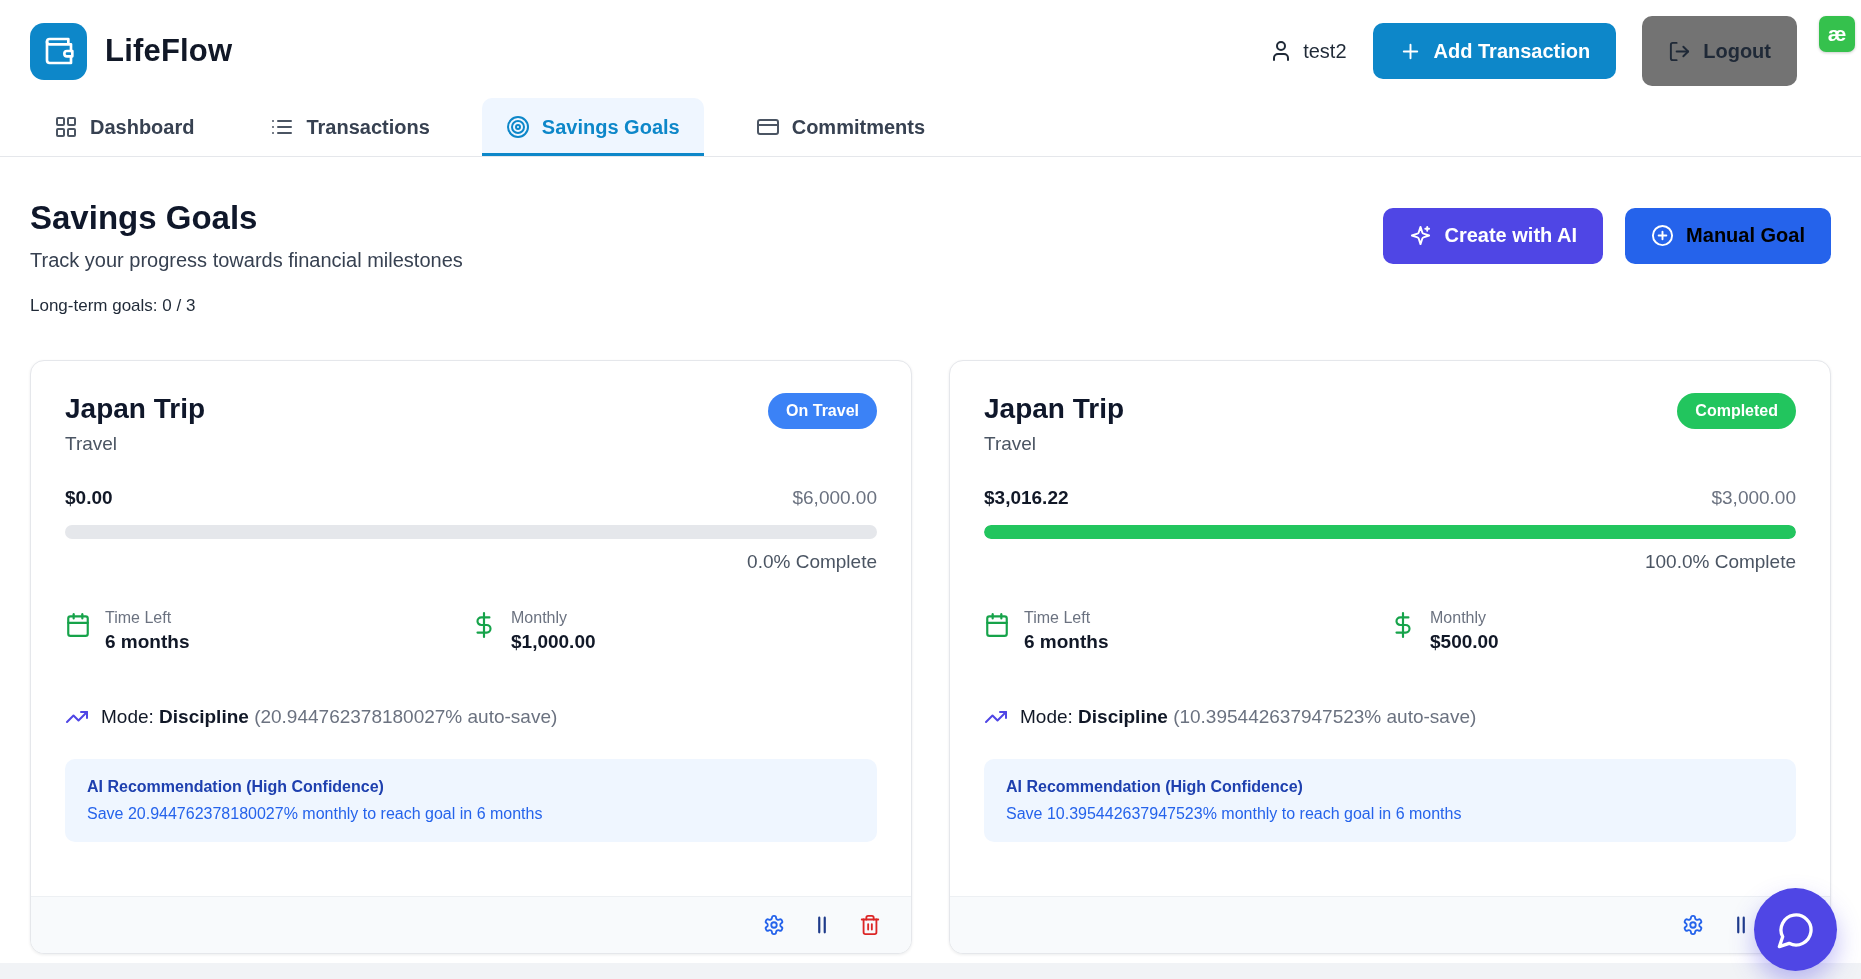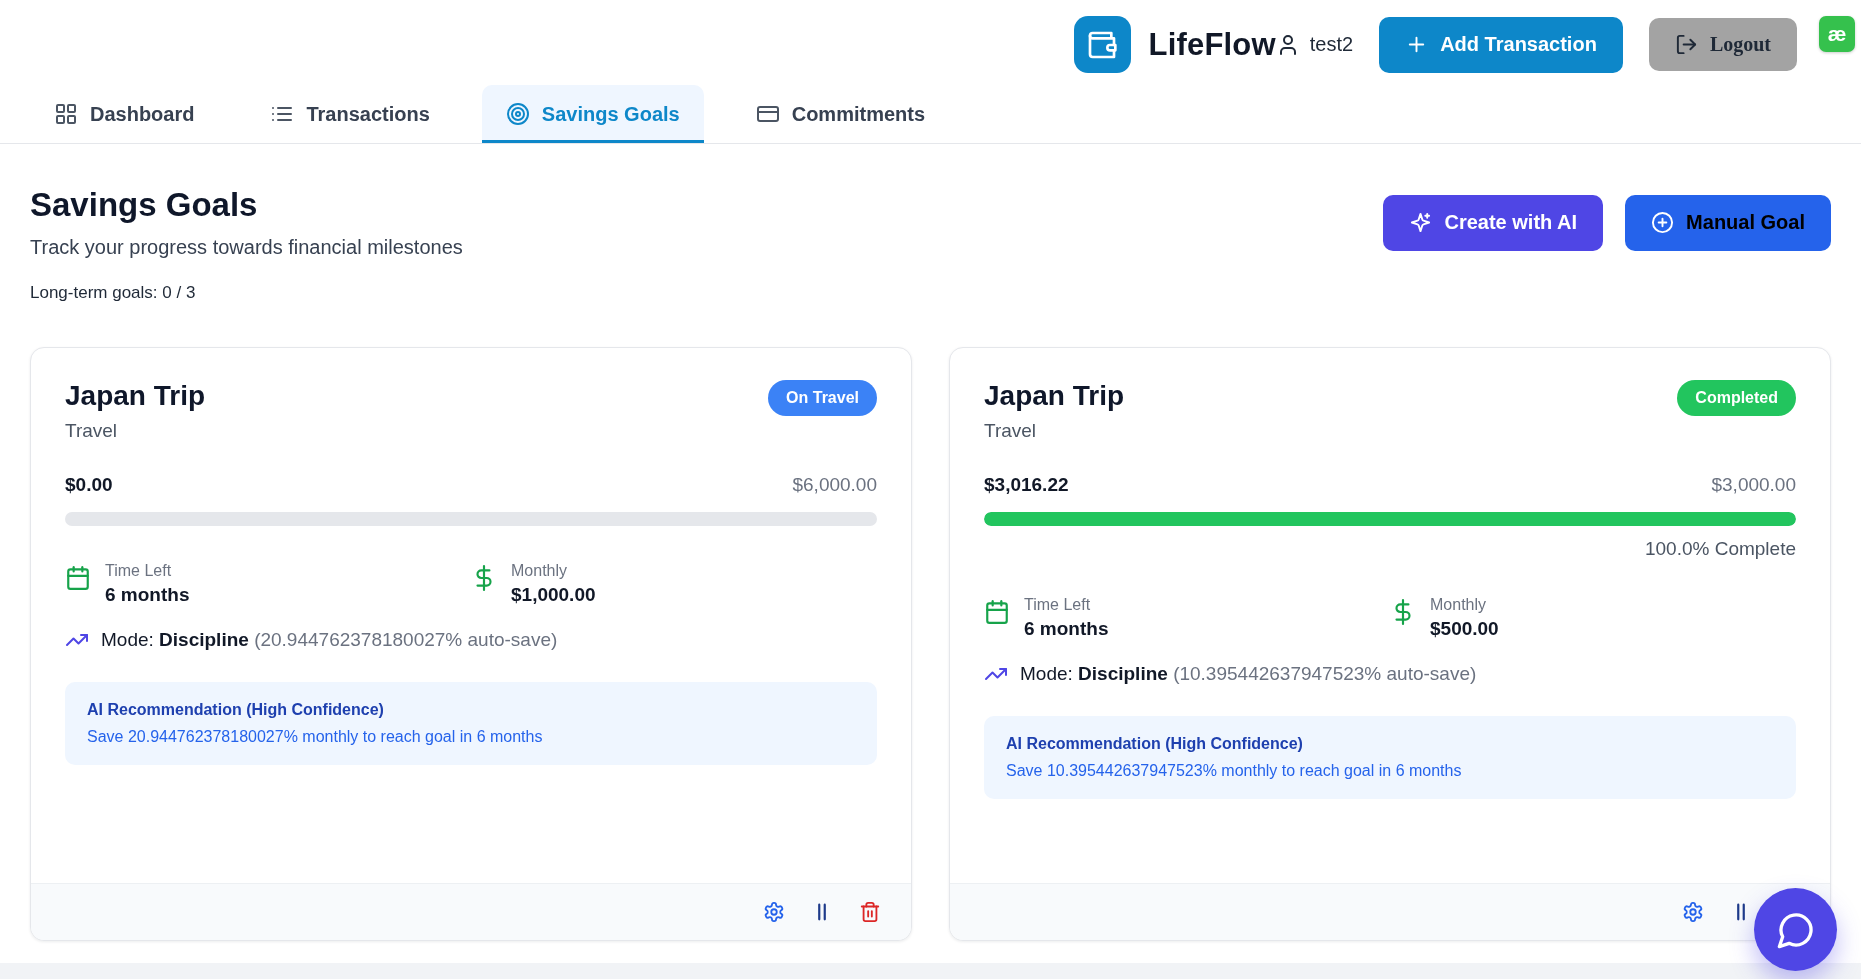--- a/index.html
+++ b/index.html
@@ -5,36 +5,36 @@
   * { box-sizing: border-box; }
   html,body { margin:0; padding:0; }
   body {
     width:1861px; height:979px; position:relative; overflow:hidden;
     background:#ffffff; color:#111827;
     font-family:"Liberation Sans", sans-serif;
   }
   svg.ic { fill:none; stroke-width:2; stroke-linecap:round; stroke-linejoin:round; }
 
   
-  .header { display:flex; justify-content:flex-end; align-items:center; padding:16px 30px 12px; }
+  .header { display:flex; justify-content:space-between; align-items:center; padding:16px 30px 12px; }
   .brand { display:flex; align-items:center; gap:18px; }
   .logo { width:57px; height:57px; border-radius:14px; background:#0d87c9;
           display:flex; align-items:center; justify-content:center; }
   .logo svg { width:32px; height:32px; stroke:#ffffff; }
   .app-title { font-size:31px; font-weight:800; color:#111827; letter-spacing:.2px; }
   .header-right { display:flex; align-items:center; gap:26px; padding-right:34px; }
   .user { display:flex; align-items:center; gap:10px; font-size:20px; color:#1f2937; cursor:pointer; }
   .user svg { width:24px; height:24px; stroke:#1f2937; }
   .btn { display:inline-flex; align-items:center; gap:12px; height:56px; padding:0 26px;
          border:none; border-radius:10px; font-size:20px; font-weight:600; cursor:pointer;
          font-family:inherit; }
   .btn svg { width:23px; height:23px; }
   .btn-add { background:#0d87c9; color:#fff; }
   .btn-add svg { stroke:#fff; }
-  .btn-logout { background:#a3a3a3; color:#1f2937; height:53px;font-family:Liberation Serif, serif; }
+  .btn-logout { background:#737373; color:#1f2937; height:70px; }
   .btn-logout svg { stroke:#1f2937; }
   .ext-badge { position:absolute; top:16px; right:6px; width:36px; height:36px; z-index:30;
                background:#35c14d; color:#fff; font-size:21px; font-weight:700;
                display:flex; align-items:center; justify-content:center; border-radius:7px;
                box-shadow:0 1px 3px rgba(0,0,0,.2); cursor:pointer; }
 
   
   .tabs { display:flex; align-items:flex-end; gap:28px; padding:0 30px; border-bottom:1px solid #e5e7eb; }
   .tab { display:flex; align-items:center; gap:12px; padding:17px 24px 14px;
          font-size:20px; font-weight:600; color:#374151; cursor:pointer;
@@ -70,21 +70,21 @@
   .current { font-weight:700; color:#111827; }
   .target { color:#6b7280; }
   .track { height:14px; background:#e5e7eb; border-radius:999px; margin-top:16px; overflow:hidden; }
   .fill { height:100%; background:#22c55e; border-radius:999px; width:0; }
   .complete { text-align:right; font-size:19px; color:#4b5563; margin-top:12px; }
   .stats { display:grid; grid-template-columns:1fr 1fr; margin-top:36px; }
   .stat { display:flex; gap:14px; }
   .stat svg { width:26px; height:26px; stroke:#16a34a; margin-top:3px; flex:none; }
   .stat-label { font-size:16px; color:#6b7280; }
   .stat-value { font-size:19px; font-weight:700; color:#111827; margin-top:4px; }
-  .mode { display:flex; align-items:center; gap:12px; margin-top:22px; font-size:19px; color:#111827; }
+  .mode { display:flex; align-items:center; gap:12px; margin-top:52px; font-size:19px; color:#111827; }
   .mode svg { width:24px; height:24px; stroke:#4f46e5; flex:none; }
   .mode b { font-weight:700; }
   .muted { color:#6b7280; }
   .ai-panel { background:#eff6ff; border-radius:10px; padding:19px 22px; margin-top:30px; }
   .ai-title { font-size:16px; font-weight:700; color:#1e40af; }
   .ai-text { font-size:16px; color:#2563eb; margin-top:9px; }
   .card-footer { margin-top:auto; background:#f8fafc; border-top:1px solid #edf0f3;
                  padding:17px 30px; display:flex; justify-content:flex-end; gap:26px; align-items:center; }
   .icon-btn { background:none; border:none; padding:0; cursor:pointer; display:flex; }
   .icon-btn svg { width:22px; height:22px; }
@@ -214,20 +214,21 @@
           <span class="badge" style="background: rgb(59, 130, 246);">On Travel</span>
         </div>
         <div class="category">Travel</div>
         <div class="amounts">
           <span class="current">$0.00</span>
           <span class="target">$6,000.00</span>
         </div>
         <div class="track">
           <div class="fill" style="width: 0%;"></div>
         </div>
+        <div class="complete">0.0% Complete</div>
         <div class="stats">
           <div class="stat">
             <svg class="ic" viewBox="0 0 24 24">
               <rect x="3" y="4" width="18" height="18" rx="2"></rect>
                 <line x1="16" y1="2" x2="16" y2="6"></line>
               <line x1="8" y1="2" x2="8" y2="6"></line>
                 <line x1="3" y1="10" x2="21" y2="10"></line>
             </svg>
             <div>
               <div class="stat-label">Time Left</div>

